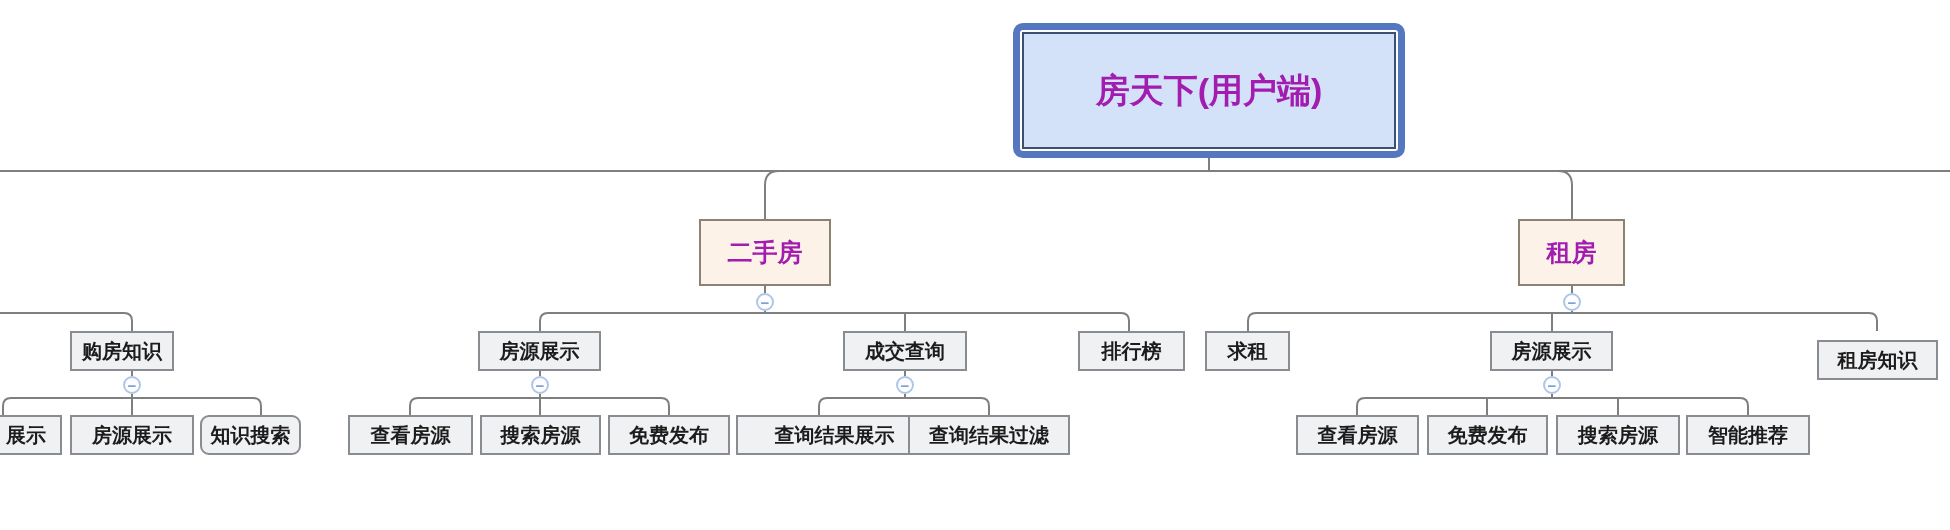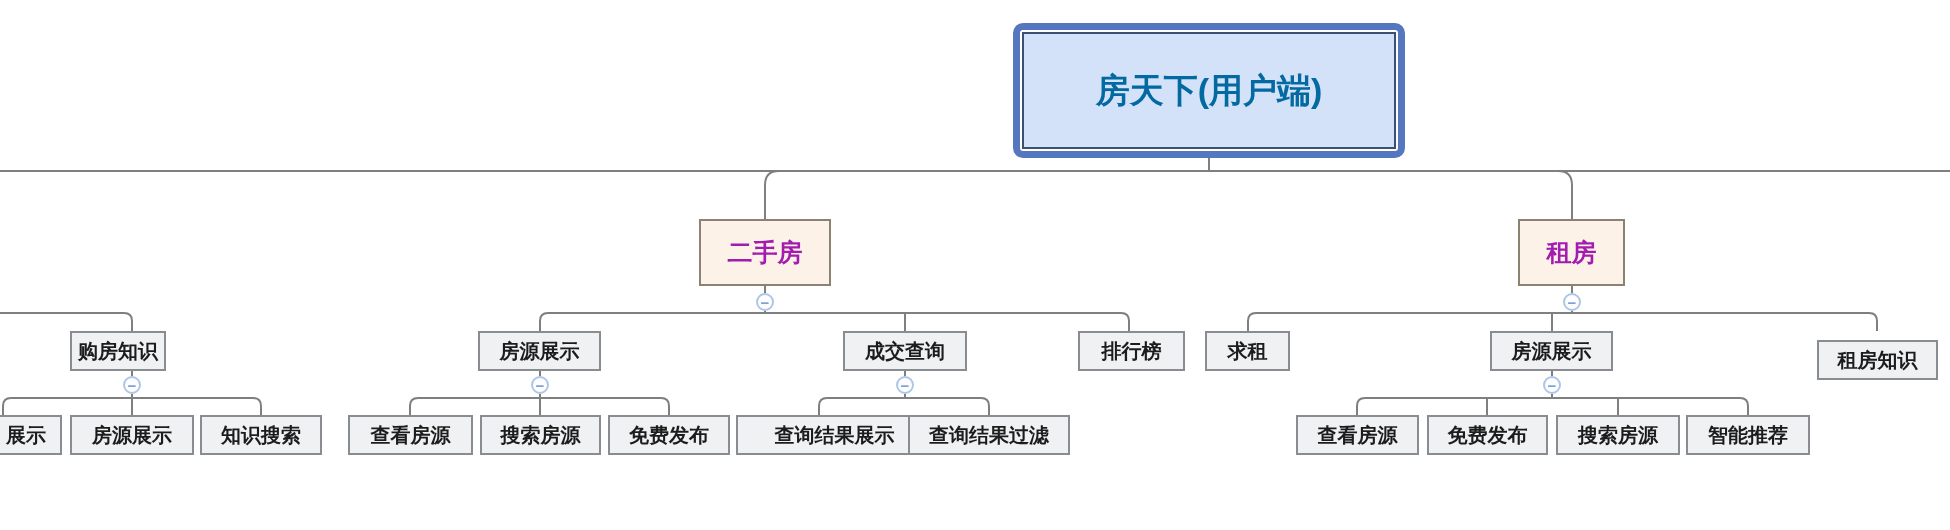--- a/index.html
+++ b/index.html
@@ -49,21 +49,21 @@
   .root-inner {
     box-sizing: border-box;
     width: 100%; height: 100%;
     background: #d3e2f8;
     border: 2px solid #3e5070;
     display: flex;
     align-items: center;
     justify-content: center;
     font-size: 34px;
     font-weight: 700;
-    color: #0369a1;
+    color: #a21caf;
     white-space: nowrap;
   }
   .toggle {
     position: absolute;
     box-sizing: border-box;
     width: 18px; height: 18px;
     border-radius: 50%;
     border: 2px solid #aec6e8;
     background: #fdfdff;
     color: #7a9fd4;
@@ -119,31 +119,31 @@
     </g>
   </svg>
 
   <div class="root-outer">
     <div class="root-inner">房天下(用户端)</div>
   </div>
 
   <div class="node branch" style="left:699px; top:219px; width:132px;">二手房</div>
   <div class="node branch" style="left:1518px; top:219px; width:107px;">租房</div>
 
-  <div class="node" style="left:70px; top:331px; width:96px;">购房知识</div>
+  <div class="node" style="left:70px; top:331px; width:104px;">购房知识</div>
   <div class="node" style="left:478px; top:331px; width:123px;">房源展示</div>
   <div class="node" style="left:843px; top:331px; width:124px;">成交查询</div>
   <div class="node" style="left:1078px; top:331px; width:107px;">排行榜</div>
   <div class="node" style="left:1205px; top:331px; width:85px;">求租</div>
   <div class="node" style="left:1490px; top:331px; width:123px;">房源展示</div>
   <div class="node" style="left:1817px; top:340px; width:121px;">租房知识</div>
 
   <div class="node cut" style="left:-55px; top:415px; width:117px;">展示</div>
   <div class="node" style="left:70px; top:415px; width:124px;">房源展示</div>
-  <div class="node" style="left:200px; top:415px; width:122px;">知识搜索</div>
+  <div class="node" style="left:200px; top:415px; width:101px;border-radius:9px;">知识搜索</div>
   <div class="node" style="left:348px; top:415px; width:125px;">查看房源</div>
   <div class="node" style="left:480px; top:415px; width:121px;">搜索房源</div>
   <div class="node" style="left:608px; top:415px; width:122px;">免费发布</div>
   <div class="node" style="left:736px; top:415px; width:197px;">查询结果展示</div>
   <div class="node" style="left:908px; top:415px; width:162px;">查询结果过滤</div>
   <div class="node" style="left:1296px; top:415px; width:123px;">查看房源</div>
   <div class="node" style="left:1427px; top:415px; width:121px;">免费发布</div>
   <div class="node" style="left:1556px; top:415px; width:124px;">搜索房源</div>
   <div class="node" style="left:1686px; top:415px; width:124px;">智能推荐</div>
 

